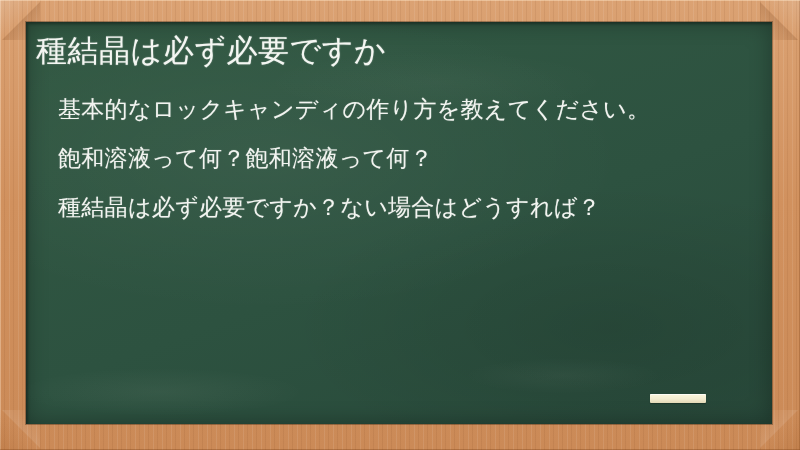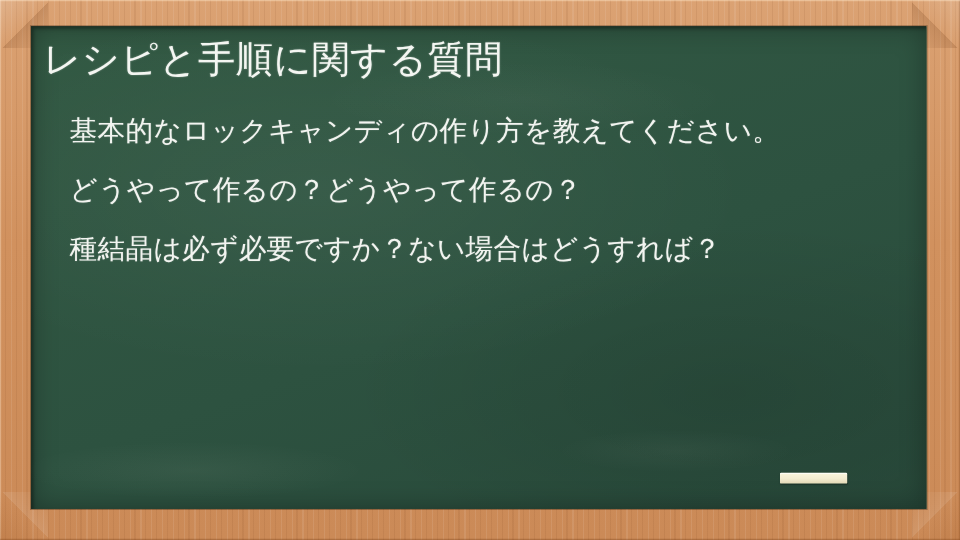--- a/index.html
+++ b/index.html
@@ -159,25 +159,25 @@
   <div class="frame-miter tl"></div>
   <div class="frame-miter tr"></div>
   <div class="frame-miter bl"></div>
   <div class="frame-miter br"></div>
 
   <div class="board">
     <div class="board-dust"></div>
 
     <div class="board-content">
 
-      <h1 class="board-title">レシピと手順に関する質問</h1>
+      <h1 class="board-title">種結晶は必ず必要ですか</h1>
 
       <ul class="question-list">
         <li class="question-item">基本的なロックキャンディの作り方を教えてください。</li>
-        <li class="question-item">どうやって作るの？どうやって作るの？</li>
+        <li class="question-item">飽和溶液って何？飽和溶液って何？</li>
         <li class="question-item">種結晶は必ず必要ですか？ない場合はどうすれば？</li>
       </ul>
 
     </div>
   </div>
 
   <div class="chalk-stick"></div>
 
 </div>
 

